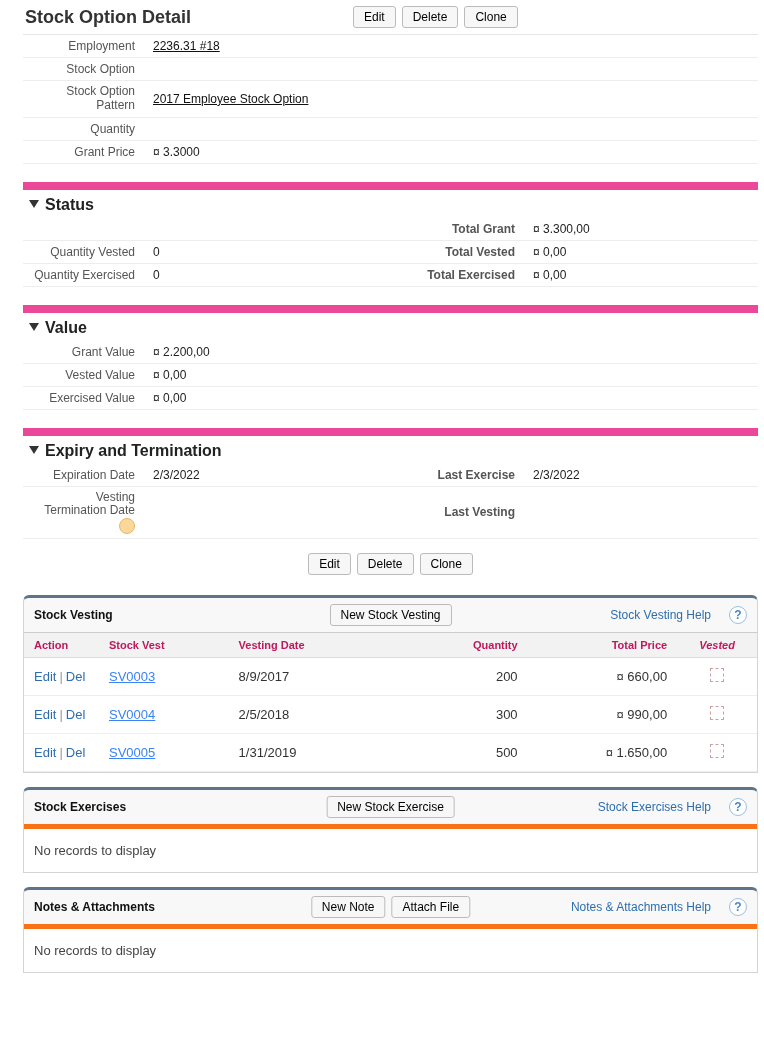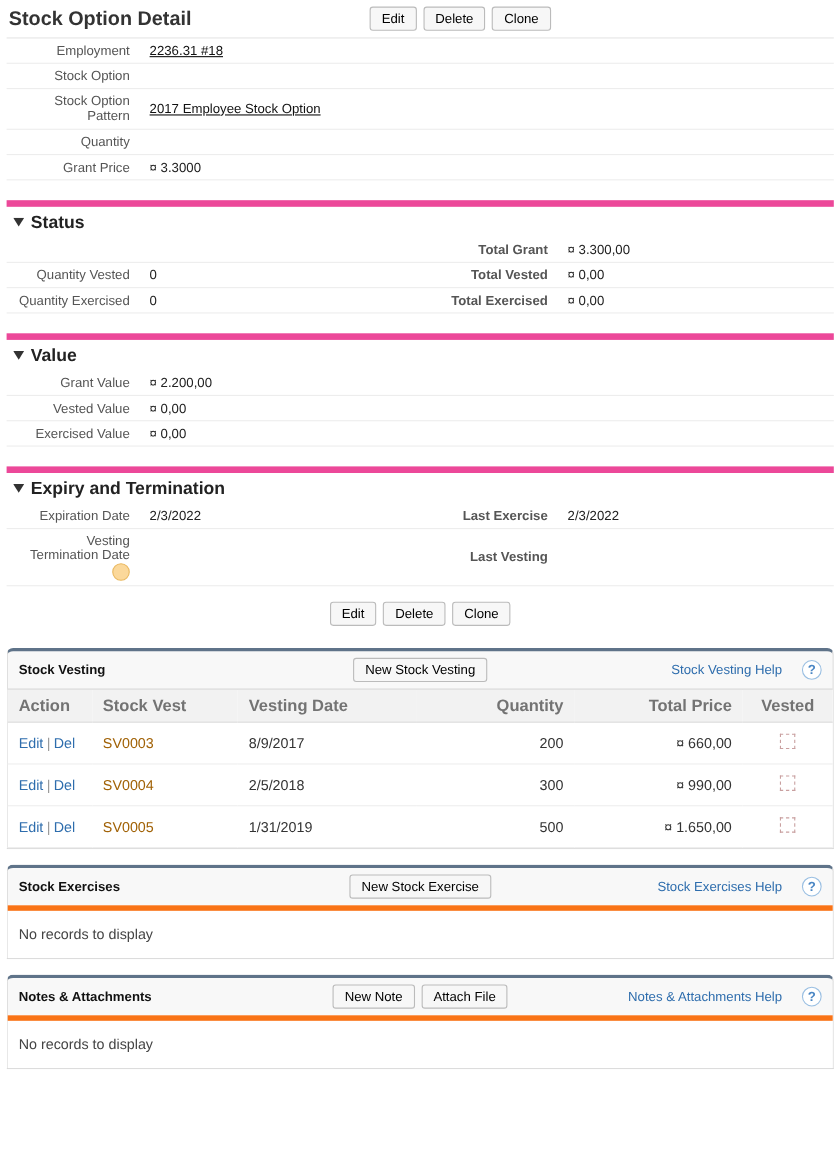--- a/index.html
+++ b/index.html
@@ -4,21 +4,21 @@
 <style>
   * { box-sizing: border-box; }
   body {
     margin: 0;
     font-family: Arial, Helvetica, sans-serif;
     font-size: 12px;
     color: #333;
     width: 764px;
     background: #fff;
   }
-  .wrap { padding: 2px 6px 20px 6px; }
+  .wrap { padding: 2px 6px 20px 23px; }
   .page-title {
     display: flex;
     align-items: center;
     padding: 4px 0 6px 0;
     border-bottom: 1px solid #e5e5e5;
   }
   .page-title h1 {
     font-size: 18px;
     font-weight: bold;
     margin: 0;
@@ -29,21 +29,21 @@
   button.btn {
     font-family: inherit;
     font-size: 12px;
     padding: 3px 10px;
     background: #f7f7f7;
     border: 1px solid #bbb;
     border-radius: 3px;
     cursor: pointer;
   }
 
-  .detail-section { border-top: 6px solid #ec4899; margin-top: 18px; }
+  .detail-section { border-top: 8px solid #ec4899; margin-top: 18px; }
   .detail-section:first-of-type { border-top: none; margin-top: 0; }
 
   .sec-head {
     display: flex;
     align-items: center;
     font-size: 16px;
     font-weight: bold;
     color: #222;
     padding: 6px 2px 4px 6px;
     position: relative;
@@ -123,36 +123,36 @@
   .help-link { color:#2E6DAD; font-size: 12px; cursor:pointer; }
   .table {
     width:100%;
     background:#fff;
     border-top:1px solid #ccc;
   }
   .table table { width:100%; border-collapse: collapse; }
   .table th {
     background:#F2F2F2;
     text-align:left;
-    font-size:15px;
+    font-size:11px;
     font-weight:bold;
-    color:#737373;
+    color:#be185d;
     padding:6px 10px;
     border-bottom:1px solid #ddd;
   }
   .table th.right, .table td.right { text-align: right; }
   .table th.center, .table td.center { text-align: center; }
   .table td {
     padding: 10px 10px;
     border-bottom:1px solid #eee;
     font-size:13px;
     color:#333;
   }
   .table td a.actlink { color:#2E6DAD; text-decoration:none; cursor:pointer; }
-  .table td a.reclink { color:#a16207; cursor:pointer; }
+  .table td a.reclink { color:#3b82f6; text-decoration: underline; cursor:pointer; }
   .sep { color:#999; padding: 0 3px;}
   .checkbox-empty {
     display:inline-block;
     width:14px; height:14px;
     border:1px dashed #C9A0A0;
   }
   .empty-body {
     background:#fff;
     padding:14px 10px;
     border-top:5px solid #f97316;
@@ -290,21 +290,21 @@
     </div>
     <div class="table">
       <table>
         <thead>
           <tr>
             <th style="width:75px;">Action</th>
             <th style="width:130px;">Stock Vest</th>
             <th style="width:160px;">Vesting Date</th>
             <th class="right" style="width:140px;">Quantity</th>
             <th class="right" style="width:150px;">Total Price</th>
-            <th class="center" style="width:80px;">Vested</th>
+            <th class="center" style="width:80px;font-style:italic;">Vested</th>
           </tr>
         </thead>
         <tbody id="vesting-body">
             <tr>
               <td><a class="actlink">Edit</a><span class="sep">|</span><a class="actlink">Del</a></td>
               <td><a class="reclink">SV0003</a></td>
               <td>8/9/2017</td>
               <td class="right">200</td>
               <td class="right">¤ 660,00</td>
               <td class="center"><span class="checkbox-empty"></span></td>

